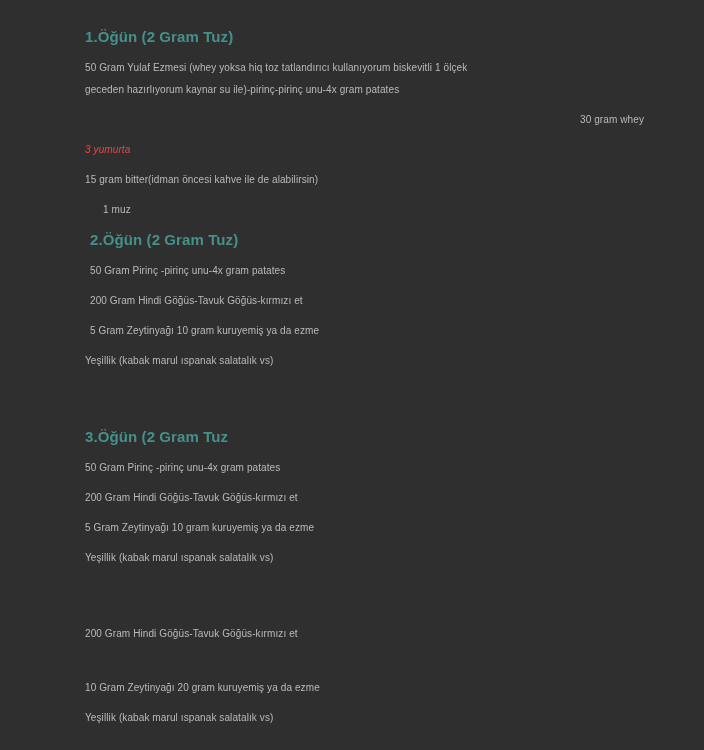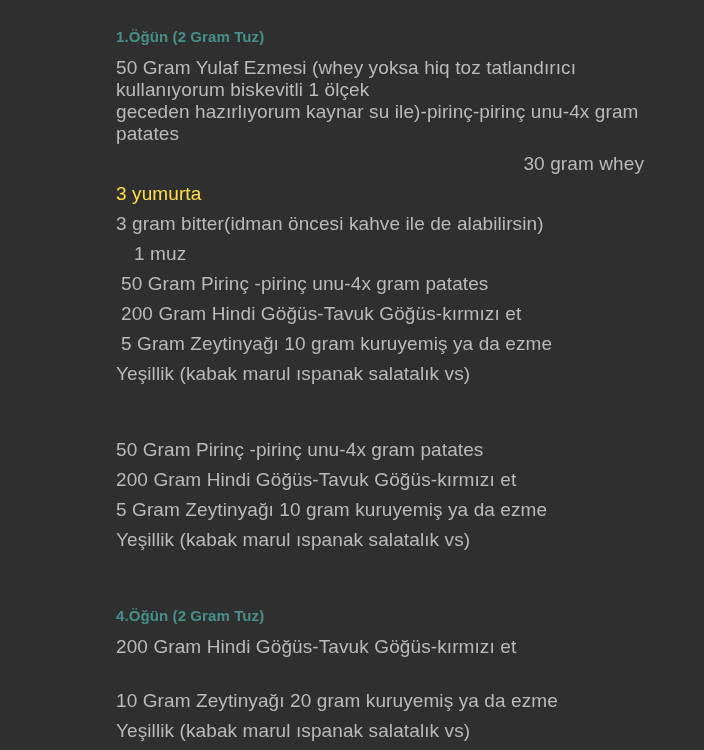--- a/index.html
+++ b/index.html
@@ -8,38 +8,38 @@
     background: #2f2f2f;
   }
   .page {
     position: relative;
     width: 704px;
     height: 750px;
     background: #2f2f2f;
     overflow: hidden;
     font-family: "Liberation Sans", "DejaVu Sans", sans-serif;
     box-sizing: border-box;
-    padding: 26px 60px 20px 116px;
+    padding: 26px 60px 20px 85px;
   }
   .meal-section {
     margin: 0;
   }
   .meal-section.extra-gap {
     margin-top: 54px;
   }
   .meal-heading {
     font-size: 15px;
     font-weight: bold;
     color: #46908b;
     line-height: 22px;
     margin: 0 0 9px 0;
     letter-spacing: 0.1px;
   }
   .meal-line {
-    font-size: 19px;
+    font-size: 10px;
     font-weight: normal;
     color: #bababa;
     line-height: 22px;
     margin: 0 0 8px 0;
     white-space: pre-line;
     letter-spacing: 0.1px;
     max-width: 560px;
   }
   .indent {
     padding-left: 5px;
@@ -47,35 +47,36 @@
 </style>
 </head>
 <body>
 
 <div class="page" style="background: rgb(47, 47, 47);">
     <section class="meal-section">
       <h2 class="meal-heading" style="color: rgb(70, 144, 139);">1.Öğün (2 Gram Tuz)</h2>
       <p class="meal-line" style="color: rgb(186, 186, 186);">50 Gram Yulaf Ezmesi (whey yoksa hiq toz tatlandırıcı kullanıyorum biskevitli 1 ölçek
 geceden hazırlıyorum kaynar su ile)-pirinç-pirinç unu-4x gram patates</p>
       <p class="meal-line" style="color: rgb(186, 186, 186); text-align: right;">30 gram whey</p>
-      <p class="meal-line" style="color: #fde047;">3 yumurta</p>
-      <p class="meal-line" style="color: rgb(186, 186, 186);">3 gram bitter(idman öncesi kahve ile de alabilirsin)</p>
+      <p class="meal-line" style="color: #ef4444; font-style: italic;">3 yumurta</p>
+      <p class="meal-line" style="color: rgb(186, 186, 186);">15 gram bitter(idman öncesi kahve ile de alabilirsin)</p>
       <p class="meal-line" style="color: rgb(186, 186, 186); margin-left: 18px;">1 muz</p>
     </section>
     <section class="meal-section">
+      <h2 class="meal-heading indent" style="color: rgb(70, 144, 139);">2.Öğün (2 Gram Tuz)</h2>
       <p class="meal-line indent" style="color: rgb(186, 186, 186);">50 Gram Pirinç -pirinç unu-4x gram patates</p>
       <p class="meal-line indent" style="color: rgb(186, 186, 186);">200 Gram Hindi Göğüs-Tavuk Göğüs-kırmızı et</p>
       <p class="meal-line indent" style="color: rgb(186, 186, 186);">5 Gram Zeytinyağı 10 gram kuruyemiş ya da ezme</p>
       <p class="meal-line" style="color: rgb(186, 186, 186);">Yeşillik (kabak marul ıspanak salatalık vs)</p>
     </section>
     <section class="meal-section extra-gap">
+      <h2 class="meal-heading" style="color: rgb(70, 144, 139);">3.Öğün (2 Gram Tuz</h2>
       <p class="meal-line" style="color: rgb(186, 186, 186);">50 Gram Pirinç -pirinç unu-4x gram patates</p>
       <p class="meal-line" style="color: rgb(186, 186, 186);">200 Gram Hindi Göğüs-Tavuk Göğüs-kırmızı et</p>
       <p class="meal-line" style="color: rgb(186, 186, 186);">5 Gram Zeytinyağı 10 gram kuruyemiş ya da ezme</p>
       <p class="meal-line" style="color: rgb(186, 186, 186);">Yeşillik (kabak marul ıspanak salatalık vs)</p>
     </section>
     <section class="meal-section extra-gap">
-      <h2 class="meal-heading" style="color: rgb(70, 144, 139);">4.Öğün (2 Gram Tuz)</h2>
       <p class="meal-line" style="color: rgb(186, 186, 186);">200 Gram Hindi Göğüs-Tavuk Göğüs-kırmızı et</p>
       <p class="meal-line" style="color: rgb(186, 186, 186); margin-top: 32px;">10 Gram Zeytinyağı 20 gram kuruyemiş ya da ezme</p>
       <p class="meal-line" style="color: rgb(186, 186, 186);">Yeşillik (kabak marul ıspanak salatalık vs)</p>
     </section>
   </div>
 
 </body></html>

